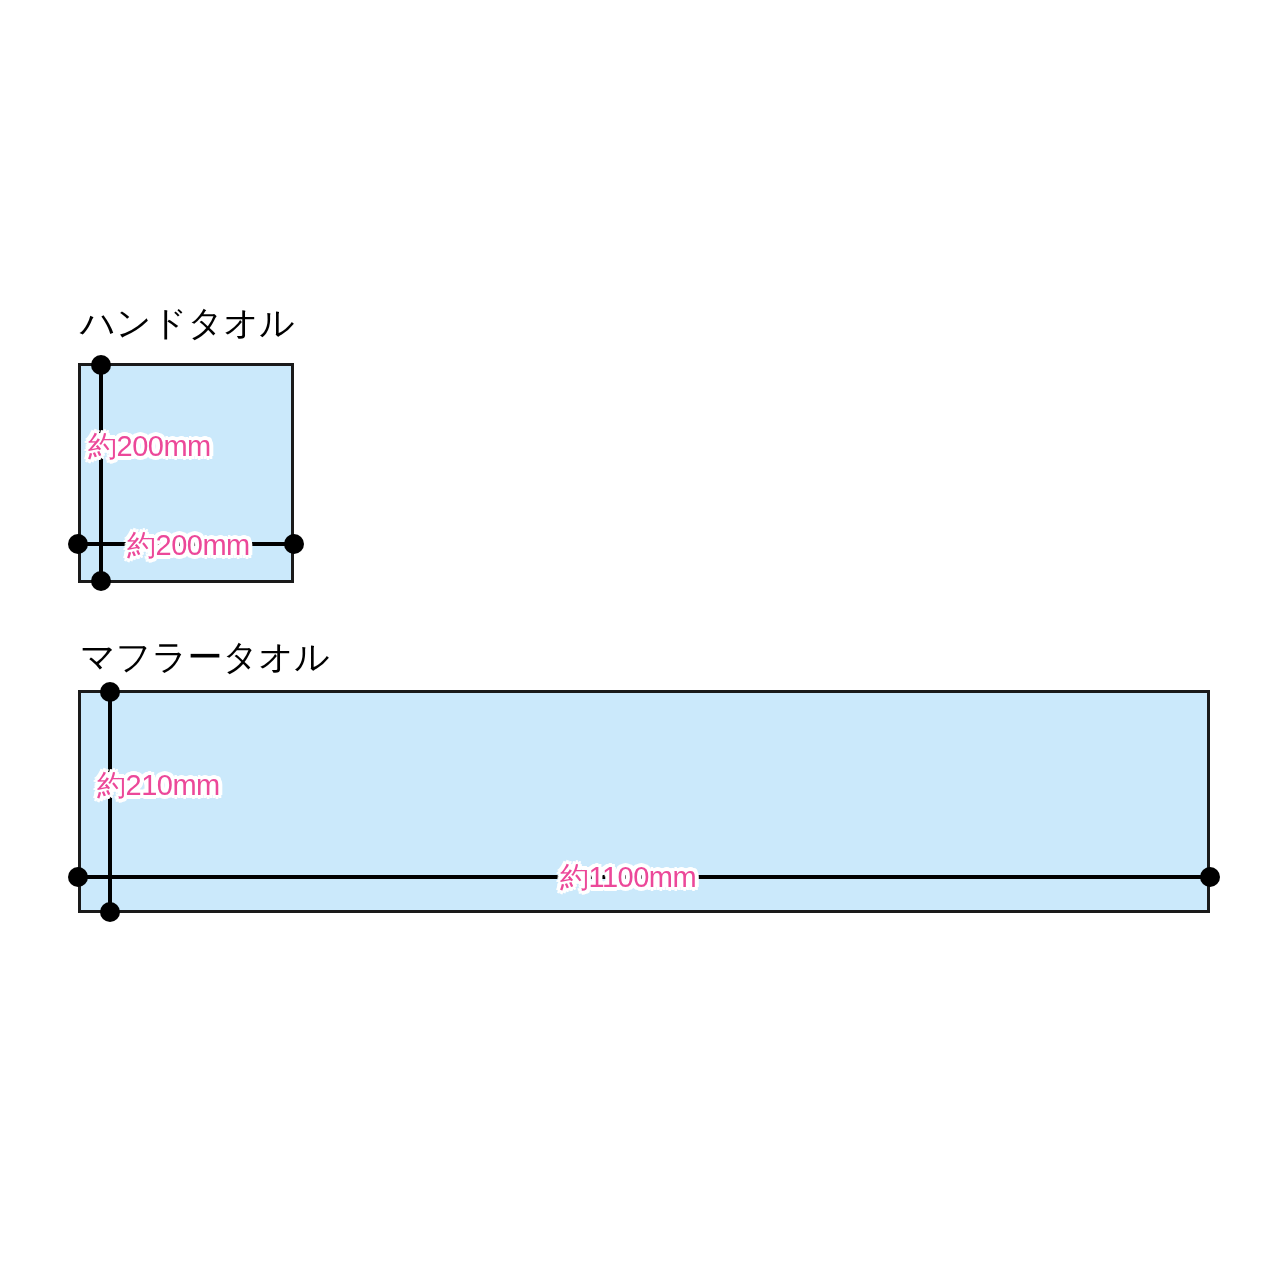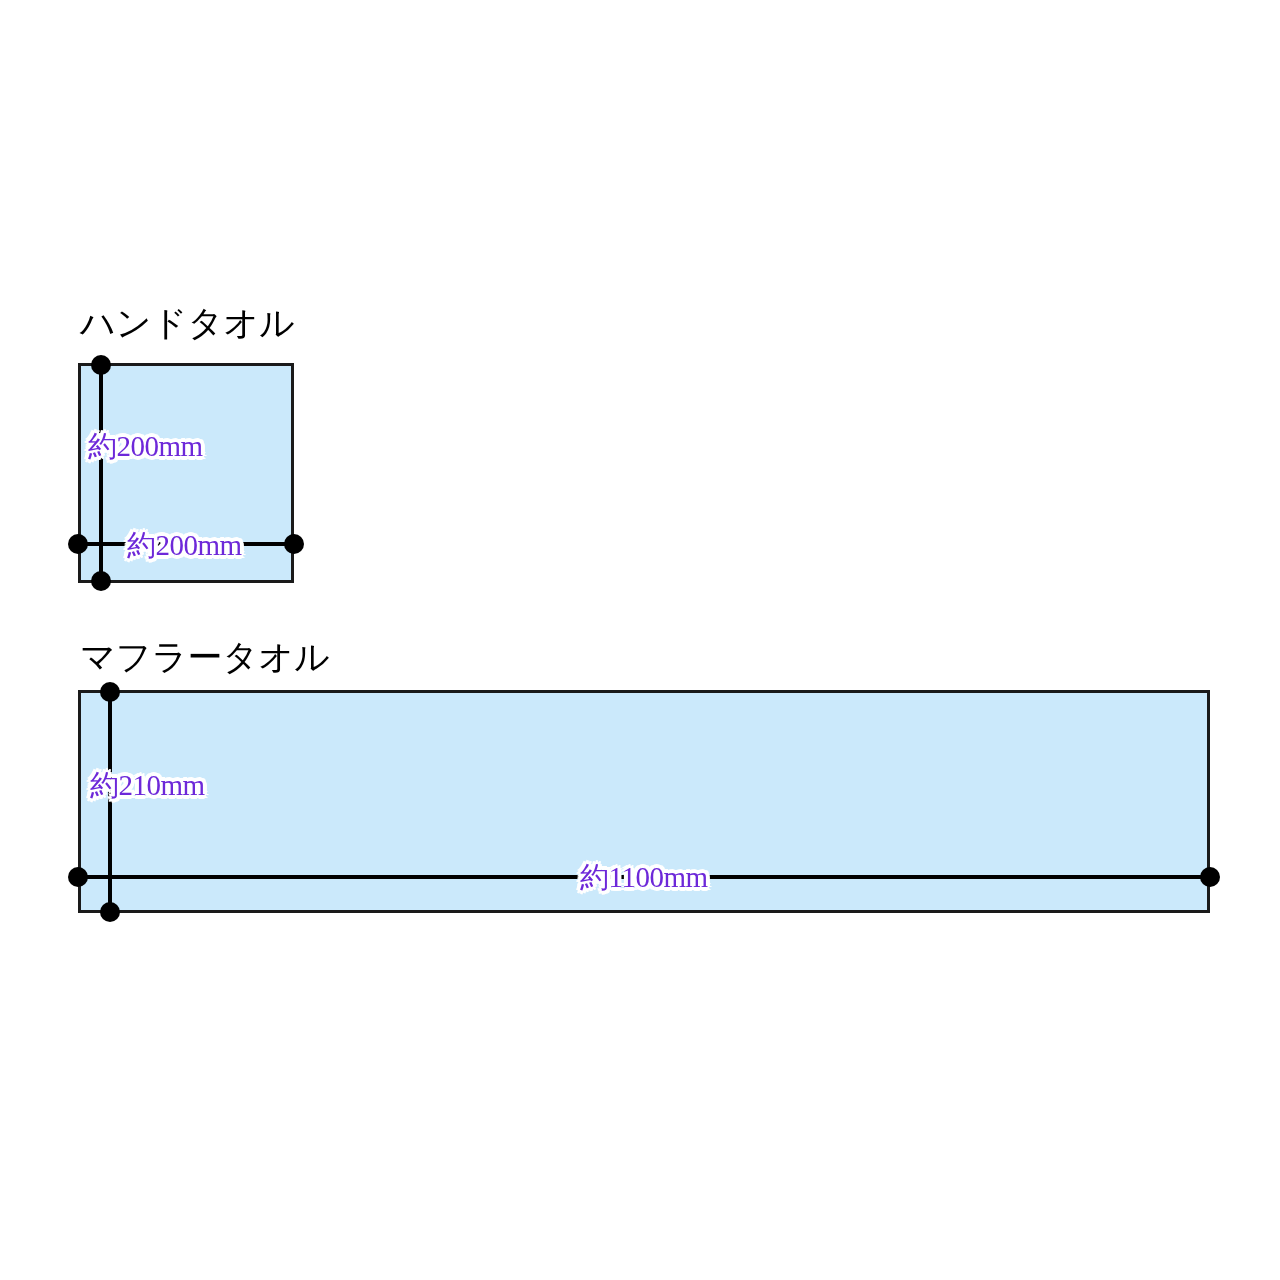--- a/index.html
+++ b/index.html
@@ -65,34 +65,33 @@
     height: 20px;
     border-radius: 50%;
     background: #000000;
   }
 
   
   .dim-label {
     position: absolute;
     font-size: 29px;
     line-height: 1;
-    color: #6d28d9;
+    color: #ec4899;
     white-space: nowrap;
     font-weight: 400;
     letter-spacing: -0.5px;
     text-shadow:
        3px  0   0 #ffffff,  -3px  0   0 #ffffff,
        0    3px 0 #ffffff,   0   -3px 0 #ffffff,
        2px  2px 0 #ffffff,  -2px  2px 0 #ffffff,
        2px -2px 0 #ffffff,  -2px -2px 0 #ffffff,
        4px  0   0 #ffffff,  -4px  0   0 #ffffff,
        0    4px 0 #ffffff,   0   -4px 0 #ffffff,
        3px  3px 0 #ffffff,  -3px  3px 0 #ffffff,
        3px -3px 0 #ffffff,  -3px -3px 0 #ffffff;
-    font-family: Liberation Serif, serif;
   }
 </style>
 </head>
 <body>
 
 <div class="canvas">
 
   <div class="diagram" style="left:0px; top:0px; width:400px; height:620px;">
 
     <div class="diagram-title" style="left:80px; top:305px;">ハンドタオル</div>
@@ -119,18 +118,18 @@
     <div class="towel-rect" style="left:78px; top:690px; width:1132px; height:223px;"></div>
 
     <div class="dim-line-v" style="left:108px; top:691px; height:221px;"></div>
     <div class="dim-dot" style="left:100px; top:682px;"></div>
     <div class="dim-dot" style="left:100px; top:902px;"></div>
 
     <div class="dim-line-h" style="left:78px; top:875px; width:1132px;"></div>
     <div class="dim-dot" style="left:68px; top:867px;"></div>
     <div class="dim-dot" style="left:1200px; top:867px;"></div>
 
-    <div class="dim-label" style="left:90px; top:771px;">約210mm</div>
+    <div class="dim-label" style="left:97px; top:771px;">約210mm</div>
 
-    <div class="dim-label" style="left:580px; top:863px;">約1100mm</div>
+    <div class="dim-label" style="left:560px; top:863px;">約1100mm</div>
   </div>
 
 </div>
 
 </body></html>

